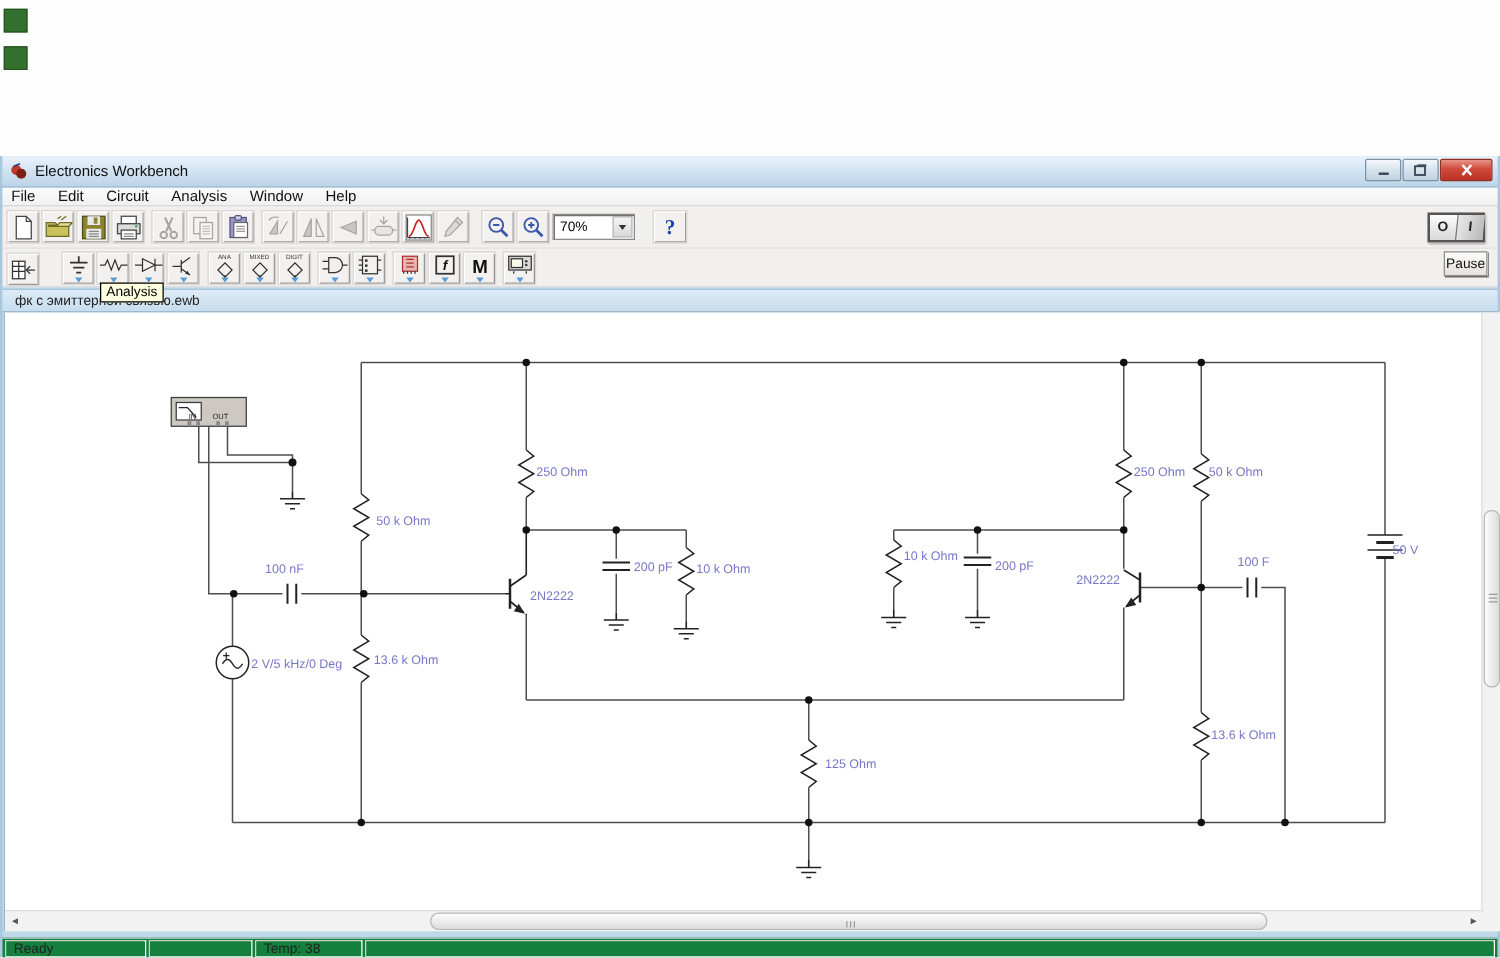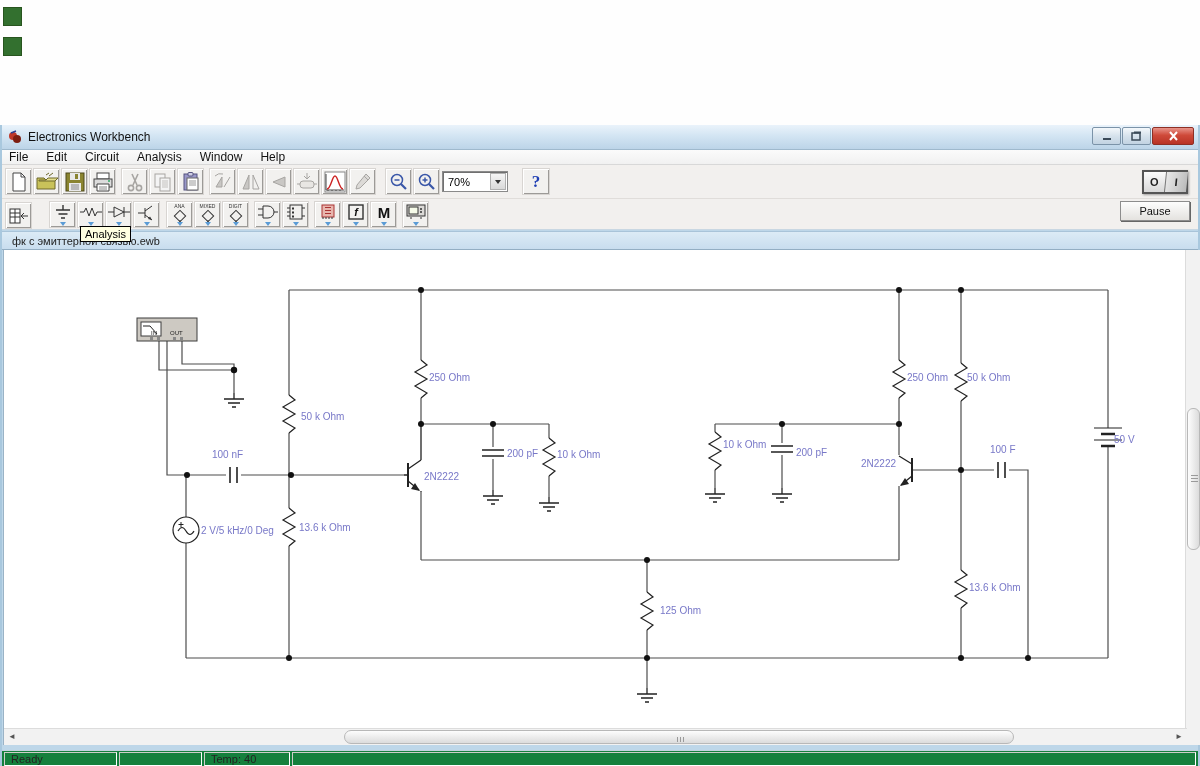--- a/index.html
+++ b/index.html
@@ -40,21 +40,21 @@
     box-shadow:inset 1px 1px 0 #707070; font-size:11px; display:flex; align-items:center; }
   .combo .val { flex:1; padding-left:5px; color:#000; }
   .combo .dd { width:16px; height:17px; margin:1px; background:linear-gradient(#f5f5f5,#d9d9d9); border:1px solid #b0b0b0; display:flex; align-items:center; justify-content:center; }
   .dd-tri { width:0; height:0; border-left:3px solid transparent; border-right:3px solid transparent; border-top:4px solid #333; }
   .help-q { position:absolute; left:520px; top:3px; width:28px; height:27px; background:#f2f1ef; border:1px solid #d8d5d2;
     box-shadow:inset 1px 1px 0 #fff, inset -1px -1px 0 #9c9a97; color:#1f3fb4; font-weight:bold; font-size:17px; font-family:"Liberation Serif",serif; display:flex; align-items:center; justify-content:center; }
   #power-switch { position:absolute; right:10px; top:5px; width:46px; height:24px; border:2px solid #555; background:linear-gradient(#fcfcfc,#d8d8d8);
     display:flex; font-size:11px; font-weight:bold; color:#222; box-shadow:1px 1px 2px rgba(0,0,0,.35); }
   #power-switch span { flex:1; display:flex; align-items:center; justify-content:center; }
   #power-switch .on { background:linear-gradient(100deg,#e9e9e9,#b9b9b9); border-left:1px solid #777; transform:skewX(-6deg); }
-  #pause-btn { position:absolute; right:8px; top:76px; width:70px; height:20px; background:linear-gradient(#fdfdfd,#e4e2df);
+  #pause-btn { position:absolute; right:8px; top:76px; width:35px; height:20px; background:linear-gradient(#fdfdfd,#e4e2df);
     border:1px solid #8d8d8d; box-shadow:1px 1px 0 #666; font-size:11px; color:#111; display:flex; align-items:center; justify-content:center; }
 
   
   #docstrip { position:absolute; left:0; top:106px; width:100%; height:19px; background:linear-gradient(#dcebf6,#c8ddee);
     border-top:1px solid #a9c4d9; border-bottom:1px solid #93aec3; display:flex; align-items:center; }
   #docstrip span { font-size:11px; color:#222; margin-left:10px; }
   #tooltip { position:absolute; left:78px; top:101px; background:#ffffe1; border:1px solid #000; font-size:11px; color:#000; padding:0 4px; height:16px; line-height:15px; z-index:30; }
 
   #canvas { position:absolute; left:1px; top:125px; width:1198px; height:495px; background:#fff; border-left:1px solid #9ab3c6; border-right:1px solid #9ab3c6; overflow:hidden; }
   #canvas svg text { font-family:"Liberation Sans",sans-serif; }
@@ -518,18 +518,18 @@
         <span class="scroll-arrow" style="right:4px">►</span>
         <div id="hthumb">
             <span class="grip-h"></span>
           </div>
       </div>
     </div>
 
     <div id="statusbar">
       <div class="status-panel sp1">Ready</div>
       <div class="status-panel sp2"></div>
-      <div class="status-panel sp3">Temp: 40</div>
+      <div class="status-panel sp3">Temp: 38</div>
       <div class="status-panel sp4"></div>
     </div>
   <div id="pause-btn">Pause</div>
     </div>
 </div>
 
 </body></html>

